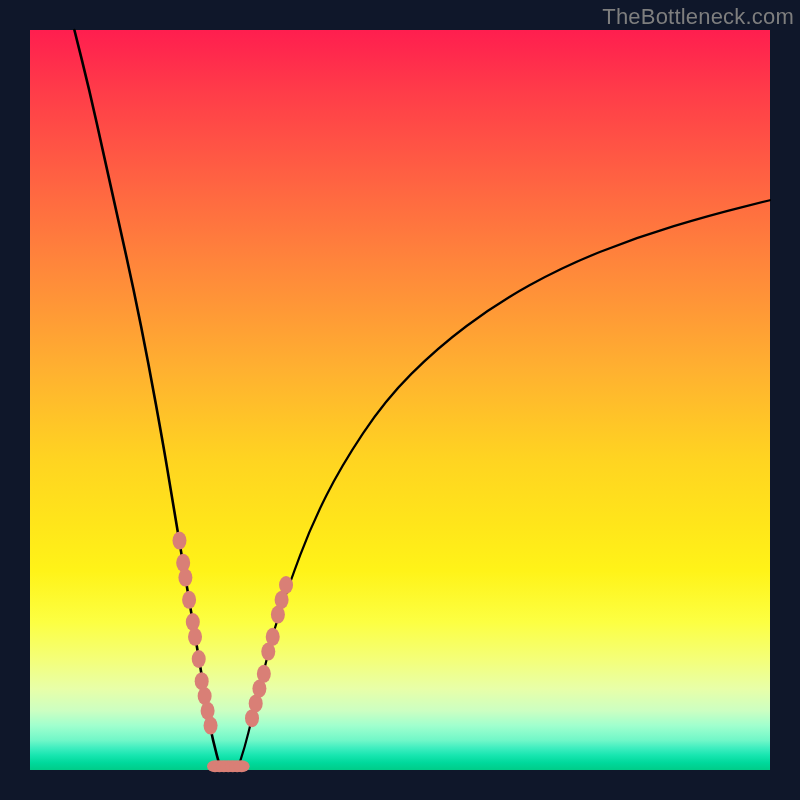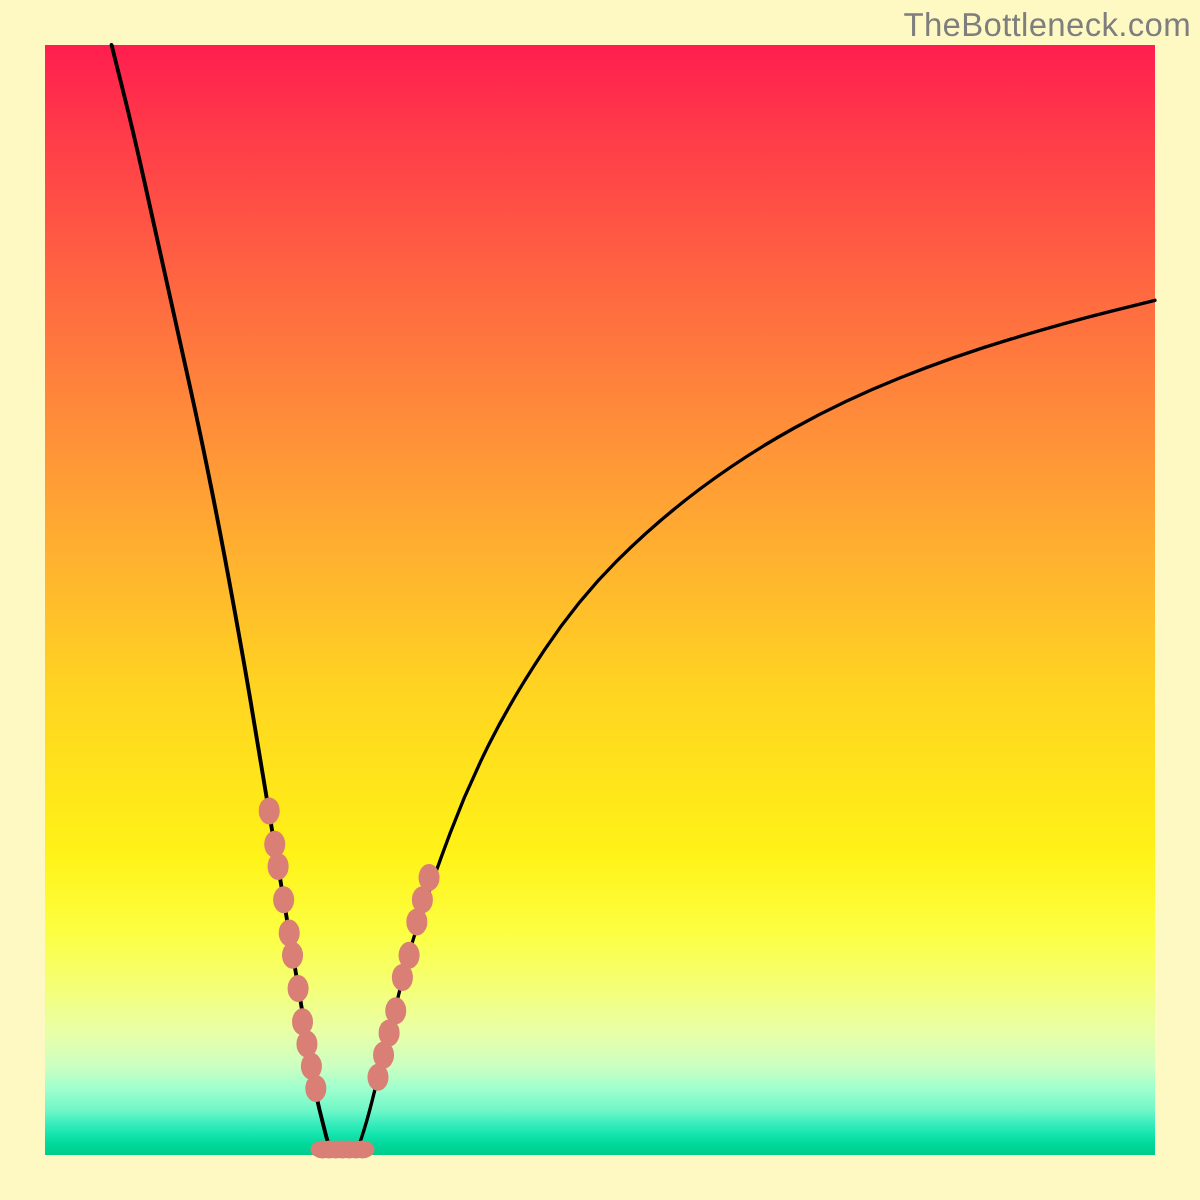--- a/index.html
+++ b/index.html
@@ -10,21 +10,21 @@
     overflow: hidden;
     background: #000;
     font-family: Arial, Helvetica, sans-serif;
   }
   .frame {
     position: absolute;
     left: 0;
     top: 0;
     width: 800px;
     height: 800px;
-    background: #fef9c3;
+    background: #0f172a;
   }
   .plot-area {
     position: absolute;
     left: 30px;
     top: 30px;
     width: 740px;
     height: 740px;
     background: linear-gradient(
       to bottom,
       #ff1e4f 0%,

